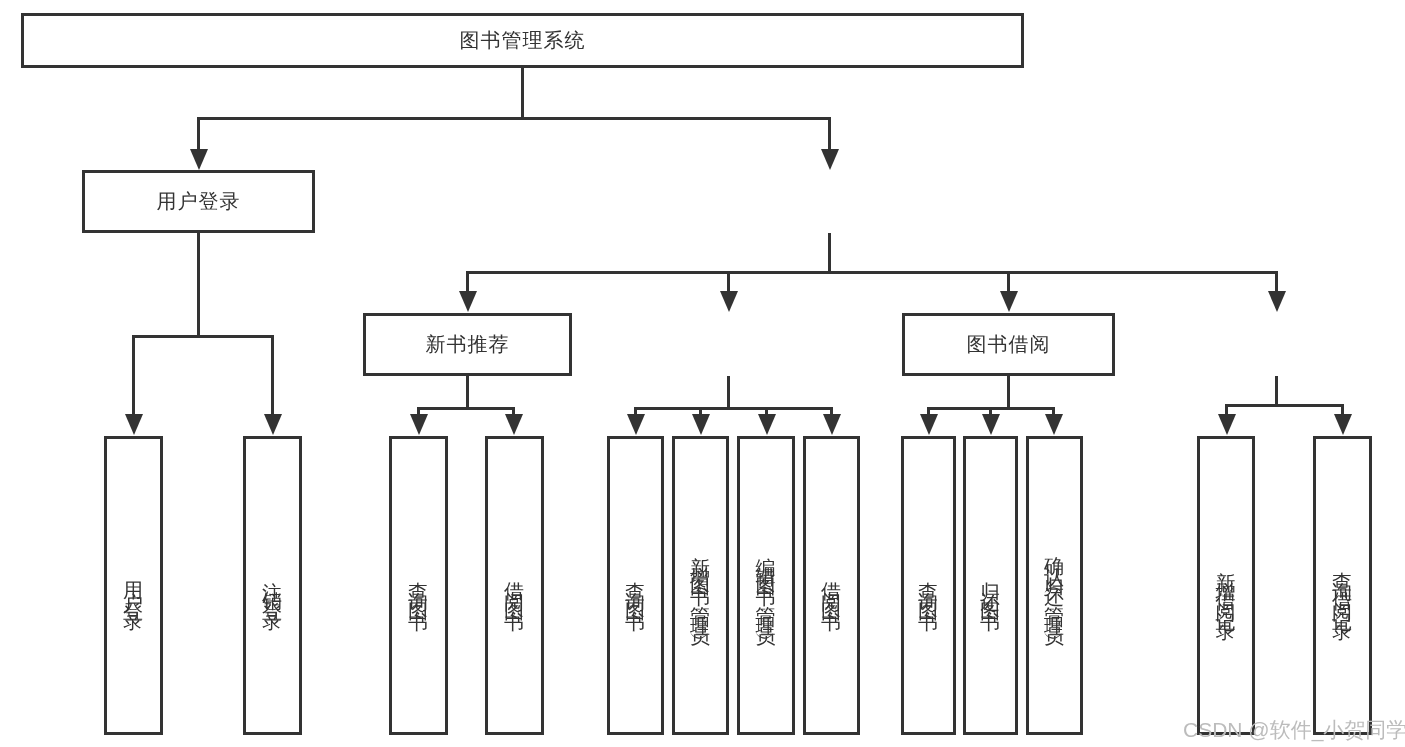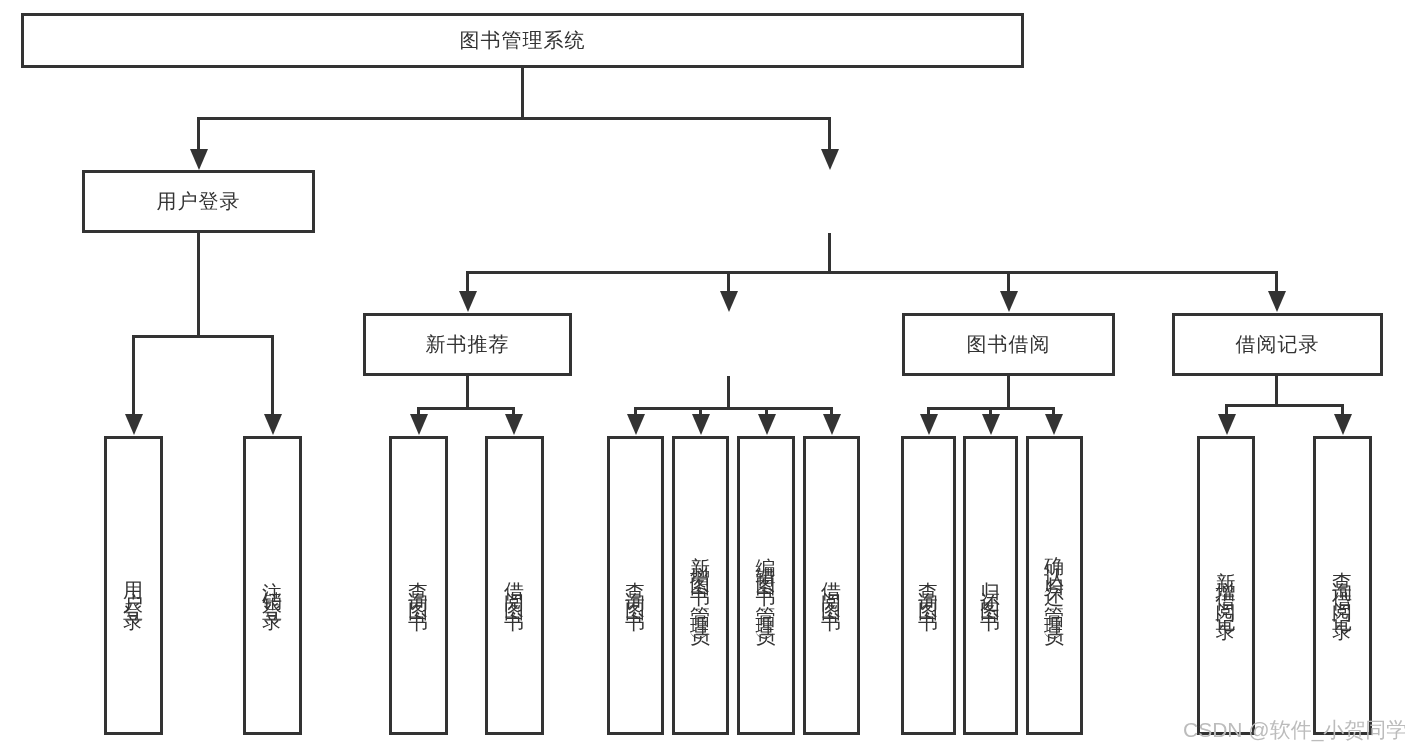--- a/index.html
+++ b/index.html
@@ -62,23 +62,20 @@
   <div class="v" style="left:1007px;top:271px;height:21px;"></div>
   <div class="a" style="left:1000px;top:291px;"></div>
   <div class="v" style="left:1275px;top:271px;height:21px;"></div>
   <div class="a" style="left:1268px;top:291px;"></div>
 
   <div class="box" style="left:363px;top:313px;width:209px;height:63px;">
     <span>新书推荐</span>
   </div>
   <div class="box" style="left:902px;top:313px;width:213px;height:63px;">
     <span>图书借阅</span>
-  </div>
-  <div class="box" style="left:1172px;top:313px;width:211px;height:63px;">
-    <span>借阅记录</span>
   </div>
 
   <div class="v" style="left:466px;top:376px;height:33px;"></div>
   <div class="h" style="left:417px;top:407px;width:98px;"></div>
   <div class="v" style="left:417px;top:407px;height:9px;"></div>
   <div class="a" style="left:410px;top:414px;"></div>
   <div class="v" style="left:512px;top:407px;height:9px;"></div>
   <div class="a" style="left:505px;top:414px;"></div>
 
   <div class="v" style="left:727px;top:376px;height:33px;"></div>

